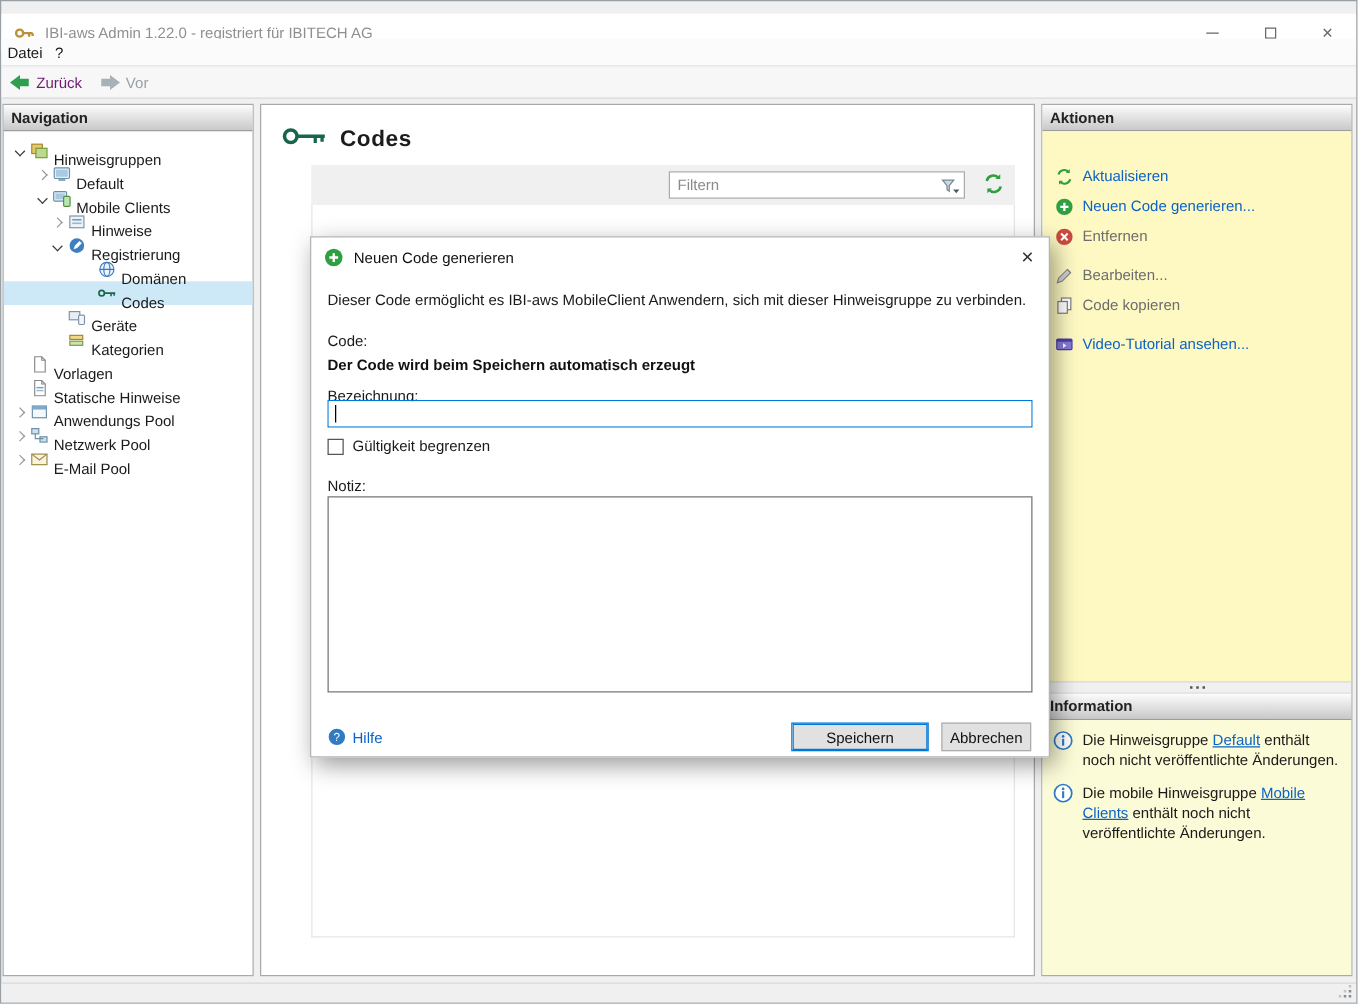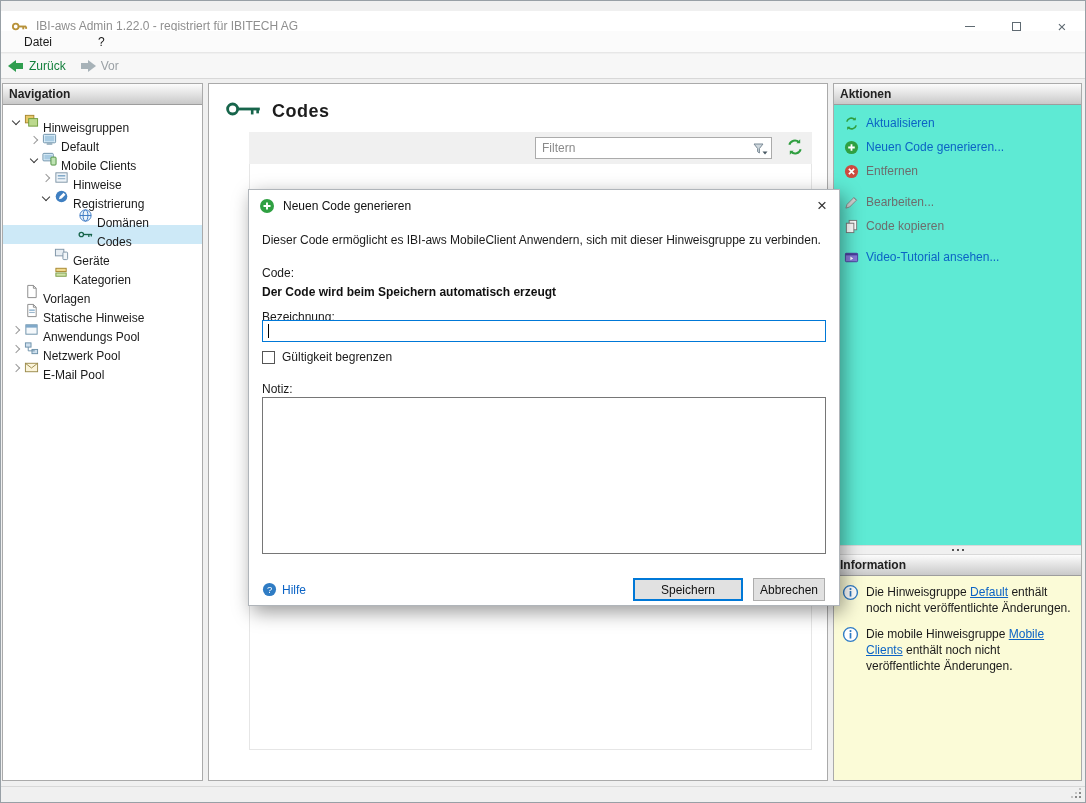--- a/index.html
+++ b/index.html
@@ -11,23 +11,23 @@
   .appicon{margin-left:10px;width:17px;height:17px;flex:none;}
   .wtitle{margin-left:8px;font-size:12px;color:#8f8f8f;white-space:nowrap;}
   .wincontrols{margin-left:auto;display:flex;height:30px;}
   .winbtn{width:46px;height:30px;display:flex;align-items:center;justify-content:center;color:#5f6a72;}
   .g-min{width:10px;height:1px;background:#5f6a72;display:block;}
   .g-max{width:9px;height:9px;border:1px solid #5f6a72;display:block;}
   .g-x{font-size:15px;line-height:15px;color:#5f6a72;}
 
   
   .menubar{position:absolute;left:0;top:30px;right:0;height:22px;background:#fbfbfb;border-bottom:1px solid #e7e7e7;display:flex;align-items:center;font-size:12px;color:#1a1a1a;}
-  .menu-item{padding:0 23px;height:22px;line-height:22px;}
+  .menu-item{padding:0 5px;height:22px;line-height:22px;}
   .toolbar{position:absolute;left:0;top:53px;right:0;height:25px;background:#f7f7f7;border-bottom:1px solid #d8d8d8;display:flex;align-items:center;font-size:12px;}
-  .tool-btn{display:flex;align-items:center;gap:5px;padding:0 7px;color:#15803d;height:24px;}
+  .tool-btn{display:flex;align-items:center;gap:5px;padding:0 7px;color:#701a75;height:24px;}
   .tool-btn.disabled{color:#9aa0a5;}
   .arr{position:relative;width:16px;height:12px;flex:none;}
   .arr-l::before{content:"";position:absolute;left:0;top:0;border-top:6px solid transparent;border-bottom:6px solid transparent;border-right:8px solid #2f9e4f;}
   .arr-l::after{content:"";position:absolute;left:8px;top:3px;width:7px;height:6px;background:#2f9e4f;}
   .arr-r::before{content:"";position:absolute;right:0;top:0;border-top:6px solid transparent;border-bottom:6px solid transparent;border-left:8px solid #a7b2b8;}
   .arr-r::after{content:"";position:absolute;left:1px;top:3px;width:7px;height:6px;background:#a7b2b8;}
 
   
   .panel{position:absolute;top:82px;height:698px;background:#ffffff;border:1px solid #aaaaaa;}
   .panel-header{height:21px;background:linear-gradient(#fcfcfc,#c9c9c9);border-bottom:1px solid #9d9d9d;font-size:12px;font-weight:bold;color:#222;line-height:20px;padding-left:6px;}
@@ -59,21 +59,21 @@
   .funnel{position:absolute;right:3px;top:3px;width:16px;height:16px;}
   .refresh-btn{position:absolute;right:8px;top:6px;width:18px;height:18px;}
   .thead{display:flex;flex:none;height:22px;}
   .th{display:flex;align-items:center;padding:0 7px;font-size:12px;color:#222;background:linear-gradient(#ffffff,#ececec);border-top:1px solid #e0e0e0;border-bottom:1px solid #d2d2d2;border-right:1px solid #e0e0e0;}
   .th:last-child{border-right:none;flex:1;}
   .w1{width:116px;} .w2{width:147px;} .w3{width:158px;}
   .sortup{width:0;height:0;border-left:4px solid transparent;border-right:4px solid transparent;border-bottom:5px solid #8b8b8b;margin-left:auto;}
   .tbody{flex:1;background:#ffffff;border:1px solid #e6e6e6;border-top:none;}
 
   
-  .actions-list{flex:1;padding-top:7px;background:#5eead4;}
+  .actions-list{flex:1;padding-top:25px;background:#fef9c3;}
   .act{display:flex;align-items:center;gap:7px;height:22px;padding:0 9px;font-size:12px;margin-bottom:2px;white-space:nowrap;}
   .act.on{color:#0b63c5;cursor:pointer;}
   .act.off{color:#6d6d6d;}
   .act.gap{margin-top:9px;}
   .ai{width:16px;height:16px;flex:none;display:flex;align-items:center;justify-content:center;}
   .ai svg{width:15px;height:15px;}
   .splitter{height:10px;background:#f0f0f0;border-top:1px solid #d9d9d9;border-bottom:1px solid #d9d9d9;display:flex;align-items:center;justify-content:center;}
   .splitter::before{content:"";width:2px;height:2px;background:#555;box-shadow:-5px 0 #555,5px 0 #555;}
   .info-area{height:204px;background:#fbfbd7;padding:8px 8px 8px 8px;overflow:hidden;}
   .msg{position:relative;padding-left:24px;font-size:12px;color:#1a1a1a;line-height:16px;margin-bottom:10px;}

